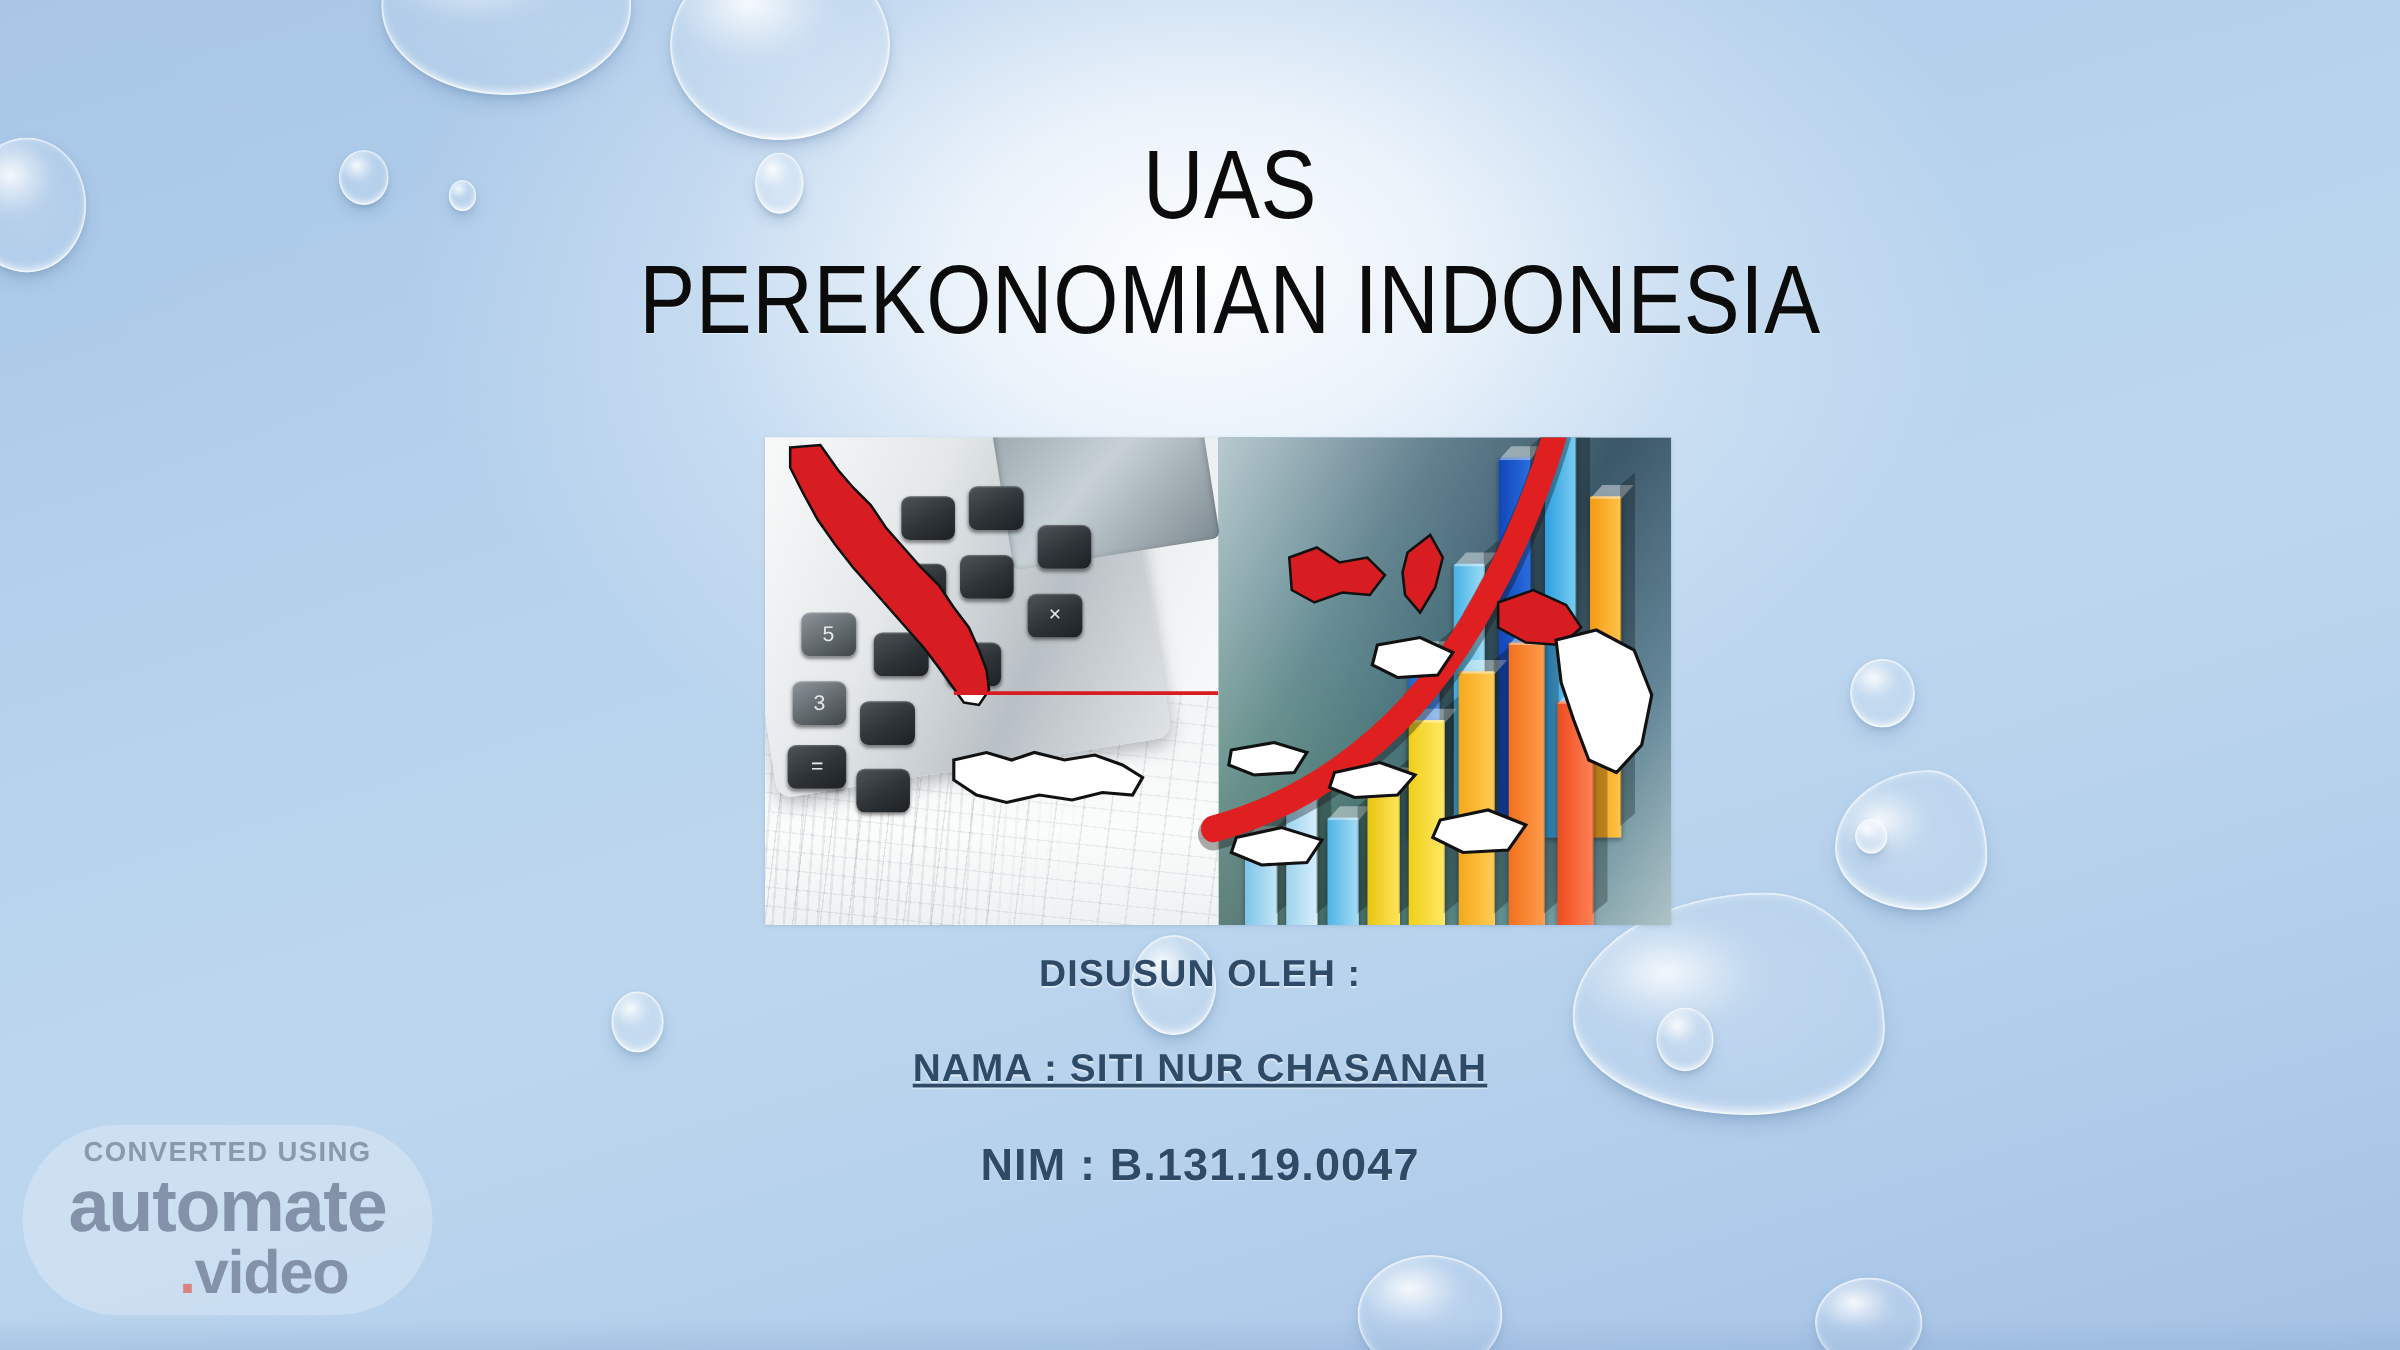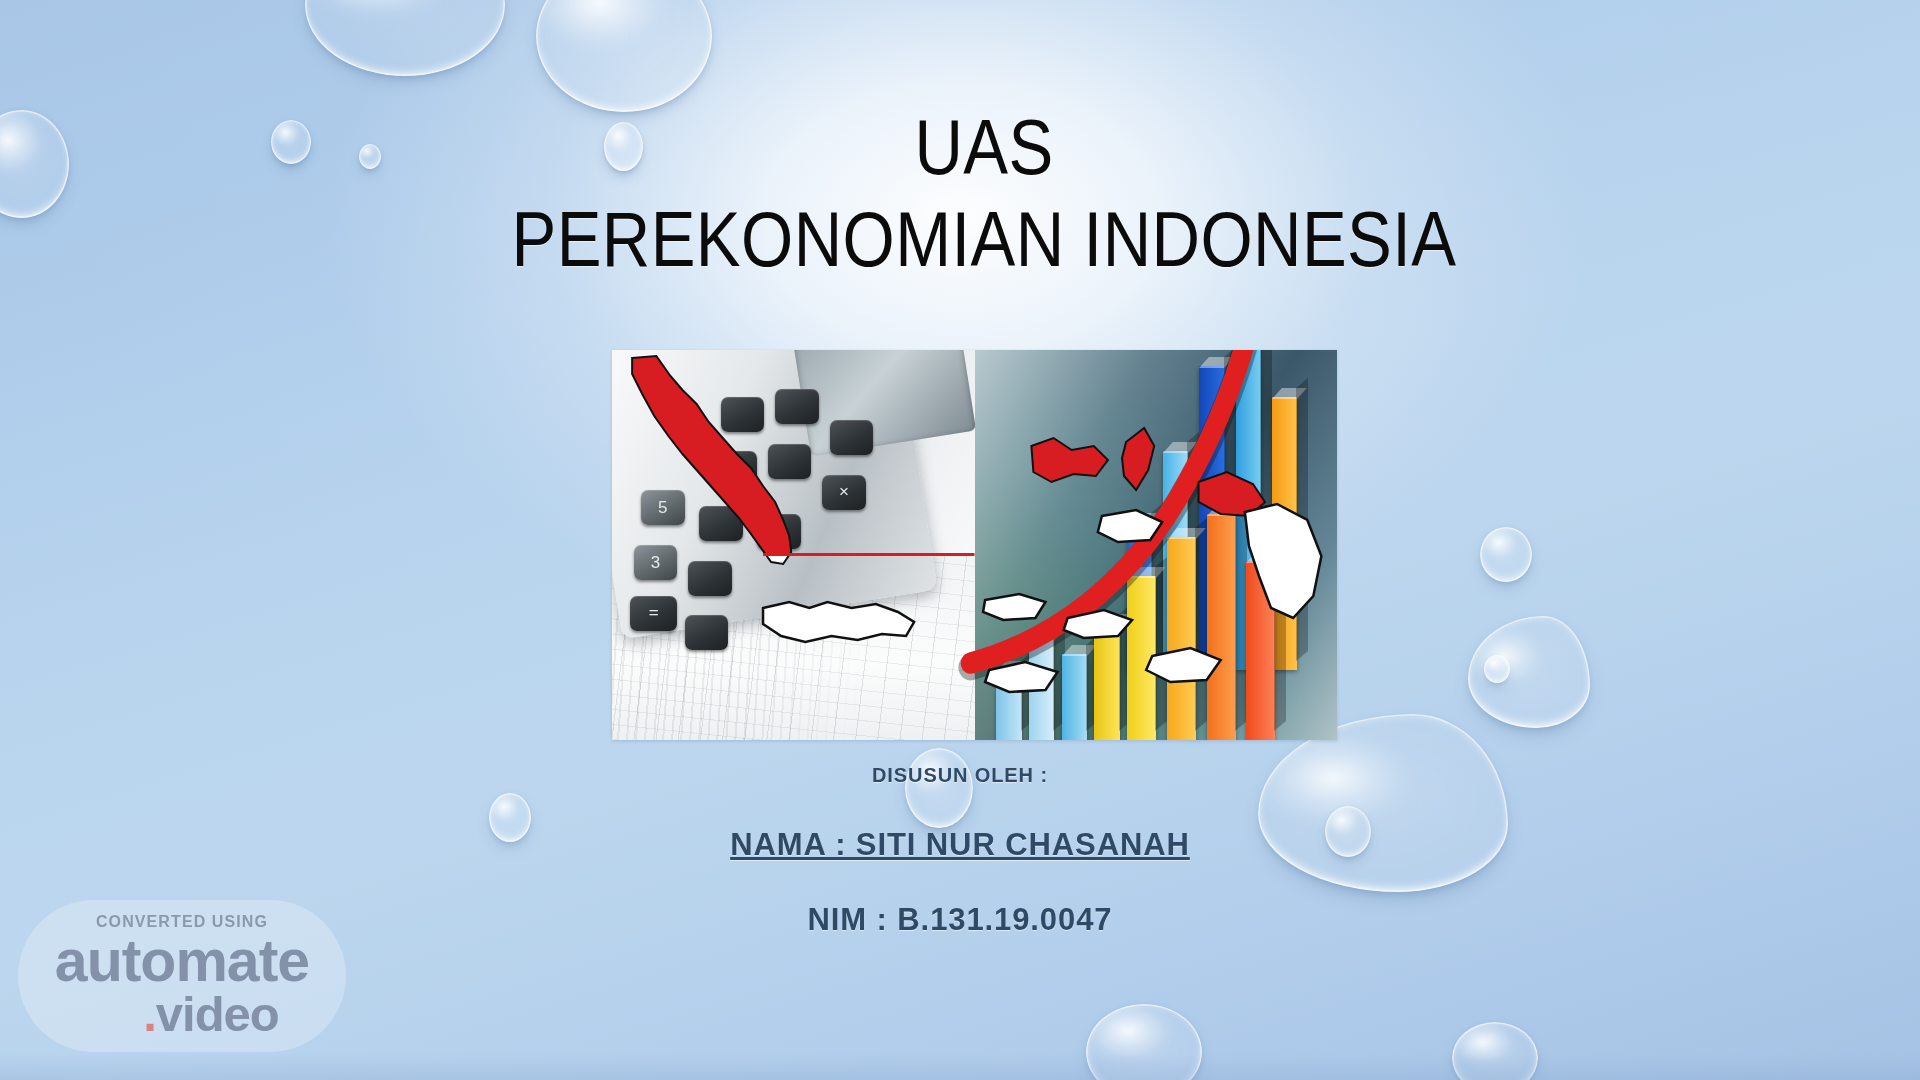--- a/index.html
+++ b/index.html
@@ -198,42 +198,42 @@
   }
 
   
   #subtitle-block{
     position:absolute; left:0; right:0; top:765px;
     text-align:center;
   }
   .sub-line{
     color:#2f4a66;
     font-weight:700;
-    font-size:20px;
+    font-size:30px;
     letter-spacing:0.9px;
     line-height:1.0;
     text-shadow:0 1px 1px rgba(255,255,255,0.55);
     white-space:nowrap;
   }
   #sub-line-1{ margin-bottom:44px; }
   #sub-line-2{ margin-bottom:44px; font-size:31px;text-decoration:underline; }
-  #sub-line-3{ font-size:31px; }
+  #sub-line-3{ font-size:36px; }
 
   
   #watermark{
     position:absolute; left:18px; bottom:28px;
     width:328px; height:152px;
     border-radius:76px;
     background:rgba(255,255,255,0.26);
     display:flex; flex-direction:column;
     align-items:center; justify-content:center;
     text-align:center;
   }
   #wm-top{
-    color:#8a99ad; font-size:16px; font-weight:700;
+    color:#8a99ad; font-size:22px; font-weight:700;
     letter-spacing:1.1px; margin-bottom:2px;
   }
   #wm-brand{
     color:#8392a8; font-size:59px; font-weight:700;
     letter-spacing:-1px; line-height:0.95;
   }
   #wm-domain{
     color:#8392a8; font-size:49px; font-weight:700;
     letter-spacing:-1px; line-height:1.0;
     margin-left:58px; display:flex; align-items:baseline;

